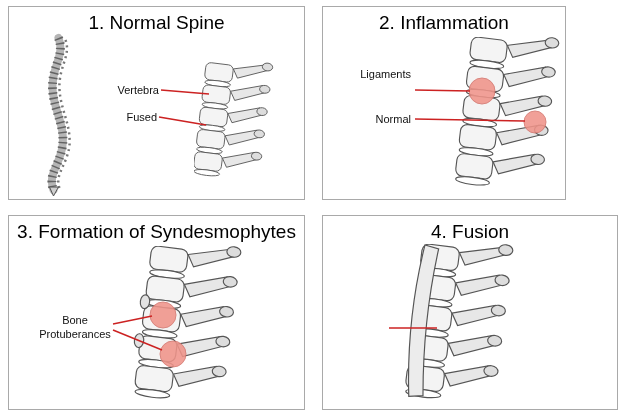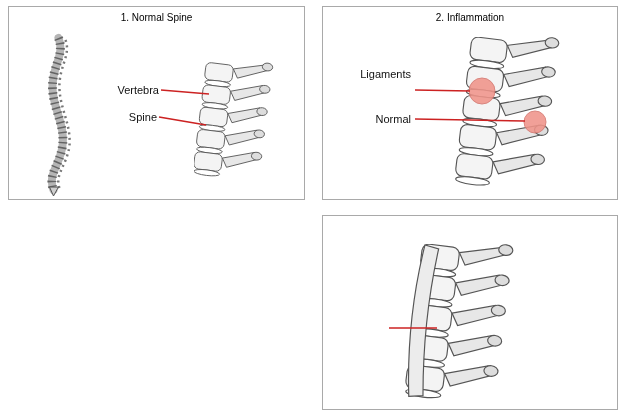--- a/index.html
+++ b/index.html
@@ -1,25 +1,25 @@
 <!DOCTYPE html>
 <html style="--annotation: #cc2222; --highlight: #f0948a; --highlight-edge: #d4766e; --border: #a9a9a9;"><head>
 <meta charset="utf-8">
 <style>
   * { margin:0; padding:0; box-sizing:border-box; }
   html,body { background:#fff; }
   body { font-family:"Liberation Sans", sans-serif; color:#000; }
   #figure { position:relative; width:627px; height:419px; background:#fff; overflow:hidden; }
   .panel { position:absolute; background:#fff; border:1px solid var(--border,#a9a9a9); }
   #p1 { left:8px;  top:6px;   width:297px; height:194px; }
-  #p2 { left:322px; top:6px;  width:296px; height:194px; }
+  #p2 { left:322px; top:6px;  width:244px; height:194px; }
   #p3 { left:8px;  top:215px; width:297px; height:195px; }
   #p4 { left:322px; top:215px; width:296px; height:195px; }
   .title { position:absolute; top:5px; left:0; right:0; text-align:center;
-           font-size:10px; font-weight:400; color:#000; }
+           font-size:19px; font-weight:400; color:#000; }
   .lbl { position:absolute; font-size:11px; line-height:1.25; color:#111; }
   .lbl.r { text-align:right; }
   .lbl.c { text-align:center; }
   .ill { position:absolute; }
   .overlay { position:absolute; left:0; top:0; width:100%; height:100%; pointer-events:none; }
   .ann { stroke:var(--annotation,#cc2222); stroke-width:1.5; }
   .hl  { fill:var(--highlight,#f0948a); opacity:.88;
          stroke:var(--highlight-edge,#d4766e); stroke-width:1; }
   .defs-holder { position:absolute; width:0; height:0; overflow:hidden; }
 </style>
@@ -70,21 +70,21 @@
       <path d="M33 5 C 40 22, 26 34, 27 56 C 28 78, 40 92, 37 114 C 34 134, 22 142, 28 158" fill="none" stroke="#555" stroke-width="9" stroke-dasharray="1.5 3.6" opacity=".85"></path>
       <path d="M40 7 C 46 22, 33 34, 34 56 C 35 78, 46 92, 44 114 C 41 134, 29 142, 34 156" fill="none" stroke="#777" stroke-width="2.5" stroke-dasharray="2 3.6"></path>
       <path d="M24 155 L33 155 L28 164 Z" fill="#cfcfcf" stroke="#555" stroke-width="1"></path>
     </svg>
 
     <svg class="ill" style="left:185px;top:52px" width="95" height="128" viewBox="0 0 110 140">
       <use href="#vstack"></use>
     </svg>
 
     <div class="lbl r" style="left:100px;top:77px;width:50px">Vertebra</div>
-    <div class="lbl r" style="left:98px;top:104px;width:50px">Spine</div>
+    <div class="lbl r" style="left:98px;top:104px;width:50px">Fused</div>
 
     <svg class="overlay">
       <line class="ann" x1="152" y1="83" x2="200" y2="87"></line>
       <line class="ann" x1="150" y1="110" x2="197" y2="118"></line>
     </svg>
   </section>
 
   <section class="panel" id="p2">
     <h2 class="title">2. Inflammation</h2>
 
@@ -96,22 +96,43 @@
     <div class="lbl r" style="left:44px;top:106px;width:44px">Normal</div>
 
     <svg class="overlay">
       <circle class="hl" cx="159" cy="84" r="13"></circle>
       <circle class="hl" cx="212" cy="115" r="11"></circle>
       <line class="ann" x1="92" y1="83" x2="147" y2="84"></line>
       <line class="ann" x1="92" y1="112" x2="202" y2="114"></line>
     </svg>
   </section>
 
+  <section class="panel" id="p3">
+    <h2 class="title">3. Formation of Syndesmophytes</h2>
+
+    <svg class="ill" style="left:120px;top:30px" width="140" height="162" viewBox="0 0 110 140">
+      <use href="#vstack"></use>
+      <g transform="rotate(7 55 70)" stroke="#555" stroke-width="1">
+        <ellipse cx="6" cy="54" rx="4" ry="6" fill="#e2e2e2"></ellipse>
+        <ellipse cx="5" cy="88" rx="4" ry="6" fill="#e2e2e2"></ellipse>
+      </g>
+    </svg>
+
+    <div class="lbl c" style="left:28px;top:98px;width:76px">Bone Protuberances</div>
+
+    <svg class="overlay">
+      <circle class="hl" cx="154" cy="99" r="13"></circle>
+      <circle class="hl" cx="164" cy="138" r="13"></circle>
+      <line class="ann" x1="104" y1="108" x2="143" y2="100"></line>
+      <line class="ann" x1="104" y1="114" x2="153" y2="134"></line>
+    </svg>
+  </section>
 
   <section class="panel" id="p4">
+    <h2 class="title">4. Fusion</h2>
 
     <svg class="ill" style="left:80px;top:28px" width="135" height="164" viewBox="0 0 110 140">
       <use href="#vstack"></use>
       <path d="M8 6 Q 0 70 10 136 L 22 134 Q 14 70 20 8 Z" transform="rotate(7 55 70)" fill="#ececec" stroke="#555" stroke-width="1"></path>
     </svg>
 
 
     <svg class="overlay">
       <line class="ann" x1="66" y1="112" x2="114" y2="112"></line>
     </svg>

